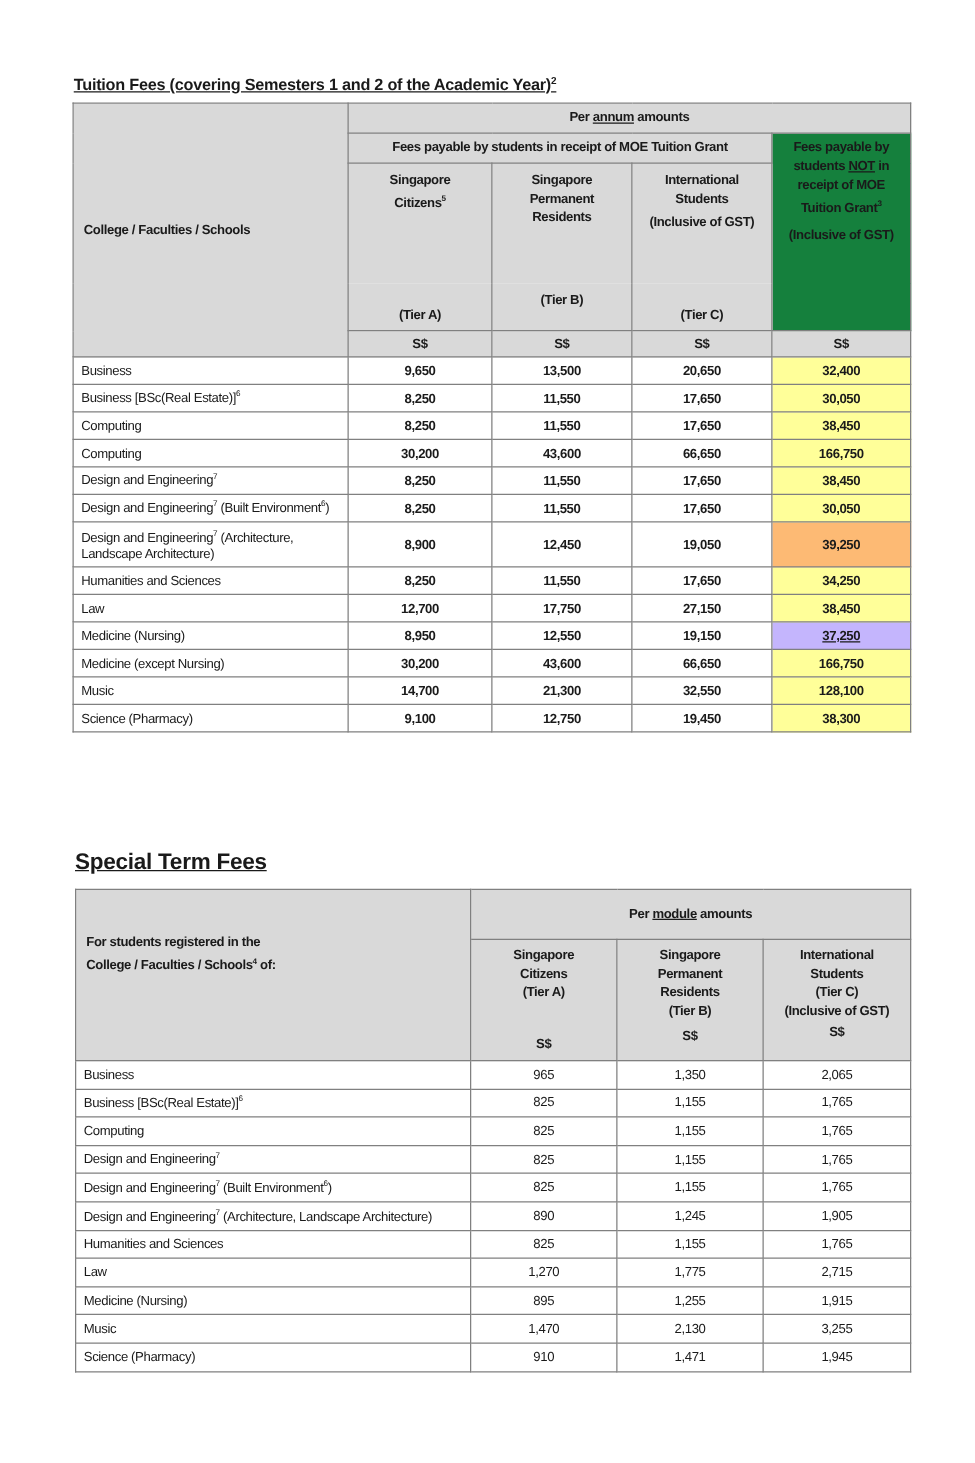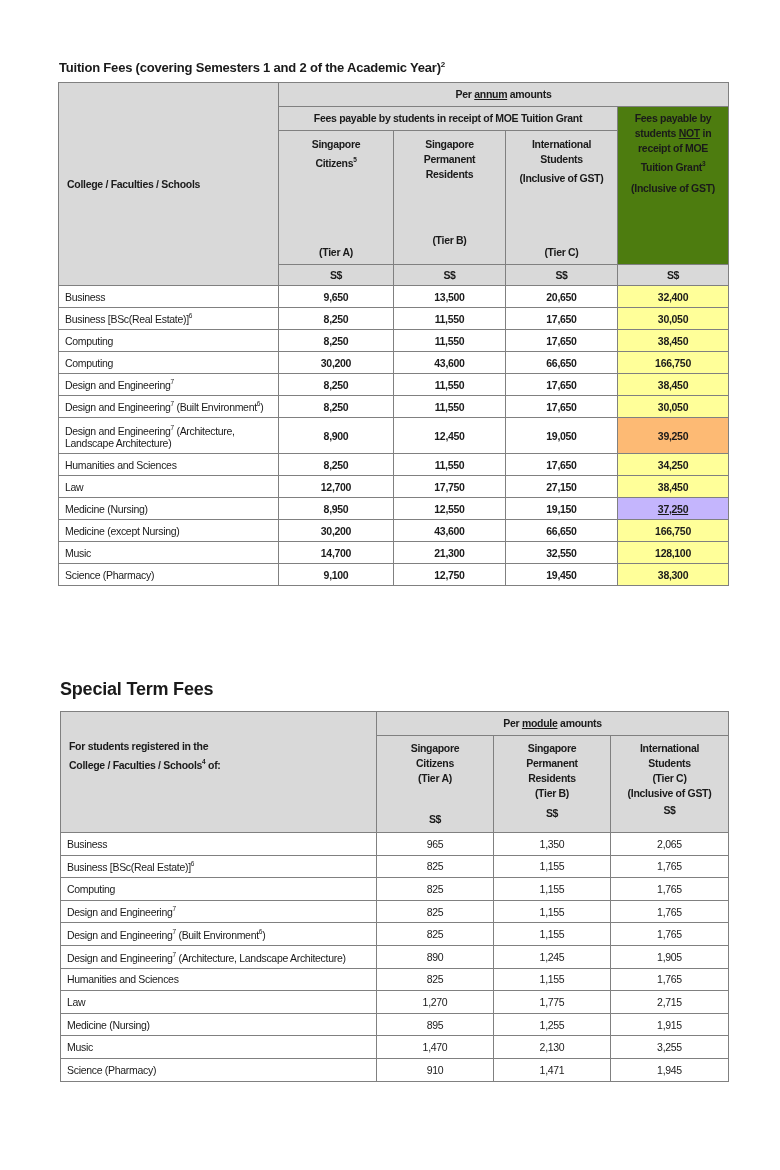--- a/index.html
+++ b/index.html
@@ -7,20 +7,21 @@
   body {
     font-family: "Liberation Sans", sans-serif;
     color: #1a1a1a;
     position: relative;
     overflow: hidden;
   }
   .section-title {
     position: absolute;
     font-weight: bold;
     font-size: 13px;
+    text-decoration: underline;
     letter-spacing: -0.2px;
   }
   .section-title sup { font-size: 8px; }
   #t1-title { left: 59px; top: 60px; }
   #t2-title { left: 60px; top: 679px; font-size: 18px; }
 
   table {
     position: absolute;
     border-collapse: collapse;
     table-layout: fixed;
@@ -57,21 +58,21 @@
   #tuition-table .hdr-row2 th { height: 24px; vertical-align: middle; }
   #tuition-table .hdr-row3 th { height: 96px; padding-top: 6px; }
   #tuition-table .hdr-row4 th { height: 38px; vertical-align: bottom; padding-bottom: 4px; border-top: none; }
   #tuition-table .hdr-row5 th { height: 21px; vertical-align: middle; }
   #tuition-table .hdr-row3 th.nontier { border-bottom: none; }
   #tuition-table th.notmoe { vertical-align: top; padding-top: 4px; }
 
   
   #special-table { left: 60px; top: 711px; width: 668px; }
   #special-table th.collegehdr { text-align: left; vertical-align: middle; padding-left: 8px; padding-bottom: 32px; }
-  #special-table .hdr-row1 th { height: 24px; vertical-align: middle; }
+  #special-table .hdr-row1 th { height: 40px; vertical-align: middle; }
   #special-table .hdr-row2 th { height: 97px; padding-top: 5px; }
   #special-table td.num { font-weight: normal; }
   #special-table td { height: 22.6px; }
   .ssd { display: block; margin-top: 10px; }
   .ssd-tight { display: block; margin-top: 2px; }
 </style>
 </head>
 <body>
 
 <div class="section-title" id="t1-title"><span>Tuition Fees (covering Semesters 1 and 2 of the Academic Year)</span><sup>2</sup></div>
@@ -84,21 +85,21 @@
       <col style="width:112px">
       <col style="width:111px">
   </colgroup>
   <thead>
     <tr class="hdr-row1">
       <th rowspan="5" class="collegehdr">College / Faculties / Schools</th>
       <th colspan="4"><span>Per </span><span class="u">annum</span><span> amounts</span></th>
     </tr>
     <tr class="hdr-row2">
       <th colspan="3">Fees payable by students in receipt of MOE Tuition Grant</th>
-      <th rowspan="3" class="notmoe" style="background:#4d7c0f;">
+      <th rowspan="3" class="notmoe" style="background:#15803d;">
         <span>Fees payable by</span><br>
         <span>students </span><span class="u">NOT</span><span> in</span><br>
         <span>receipt of MOE</span><br>
         <span>Tuition Grant</span><sup>3</sup><br>
         <span style="display:block;margin-top:6px">(Inclusive of GST)</span>
       </th>
     </tr>
     <tr class="hdr-row3">
       <th class="nontier">
         <span>Singapore</span><br>

